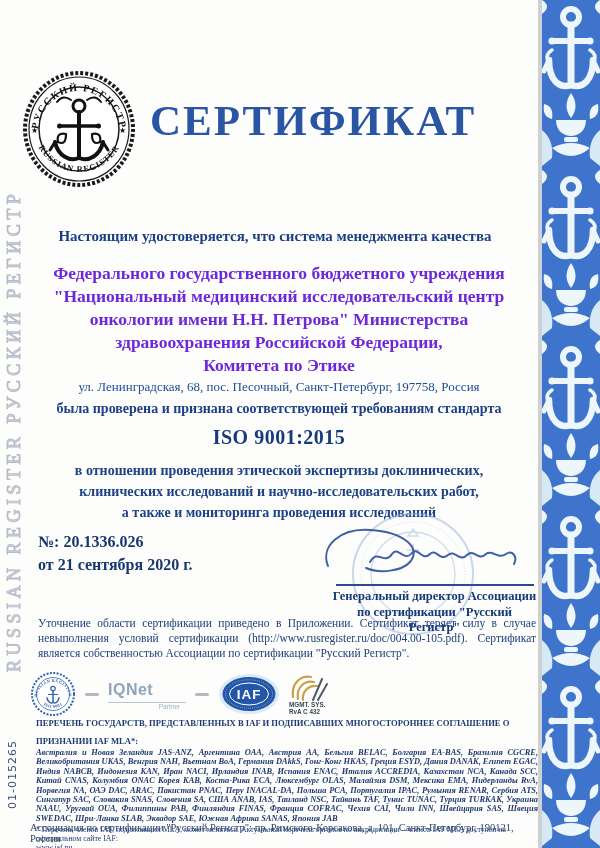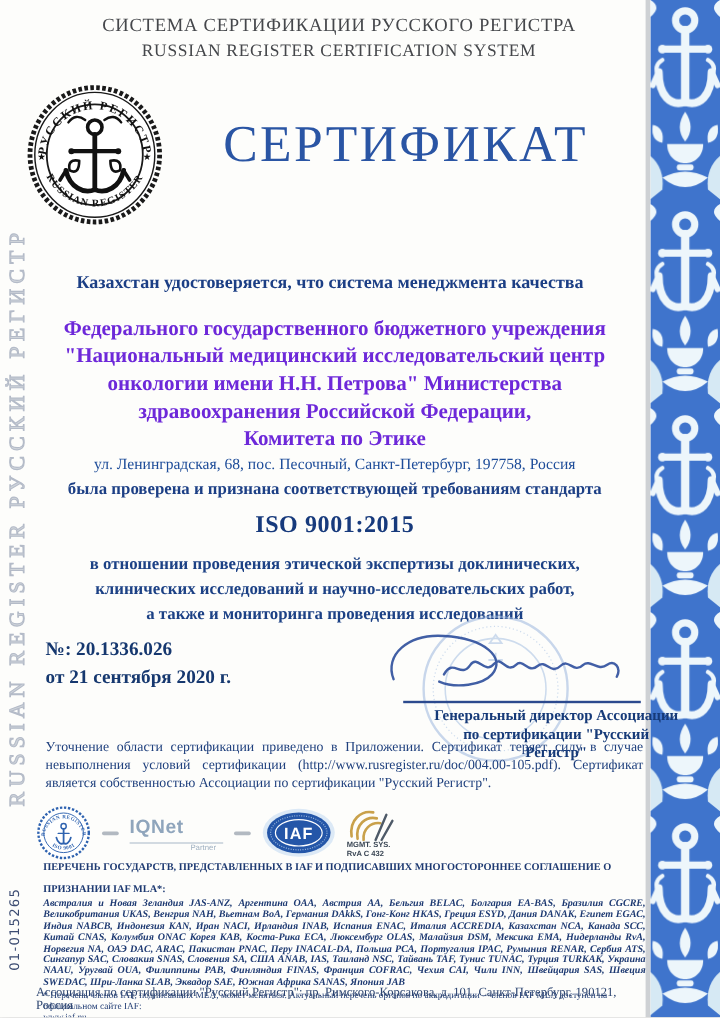--- a/index.html
+++ b/index.html
@@ -7,41 +7,41 @@
     position:relative;width:600px;height:848px;background:#fdfdfb;overflow:hidden;
     font-family:"Liberation Serif", serif;color:#1c3f85;margin:0 auto;
     box-shadow:0 0 6px rgba(0,0,0,.25);
   }
   .abs{position:absolute;}
   
   .header{top:13px;left:30px;width:505px;text-align:center;color:#45474b;}
   .header .l1{font-size:15.5px;letter-spacing:.6px;}
   .header .l2{font-size:14.5px;letter-spacing:.6px;margin-top:4px;}
   
-  .cert-title{top:96px;left:150px;width:340px;text-align:right;font-size:43px;
-    font-weight:normal;letter-spacing:2px;color:#2a55a4;}
+  .cert-title{top:96px;left:150px;width:340px;text-align:left;font-size:43px;
+    font-weight:bold;letter-spacing:2px;color:#2a55a4;}
   .statement{top:228px;left:35px;width:480px;text-align:center;font-size:15px;font-weight:bold;color:#1c3f85;}
   .org{top:262px;left:33px;width:492px;text-align:center;font-size:17.5px;font-weight:bold;
     line-height:23px;color:#6d28d9;}
   .org-address{top:379px;left:33px;width:492px;text-align:center;font-size:13px;font-weight:normal;color:#1d4c99;}
   .compliance{top:401px;left:33px;width:492px;text-align:center;font-size:14px;font-weight:bold;color:#1c3f85;}
   .standard{top:426px;left:33px;width:492px;text-align:center;font-size:20px;font-weight:bold;
     letter-spacing:.5px;color:#173a7c;}
   .scope{top:460px;left:33px;width:492px;text-align:center;font-size:14px;font-weight:bold;
     line-height:21px;color:#1c4185;}
   .regblock{top:530px;left:38px;font-size:16px;font-weight:bold;line-height:23px;color:#16386f;}
   .validity{top:578px;left:38px;color:#16386f;}
   .validity .pre{font-size:13px;}
   .validity .date{font-size:17px;font-weight:bold;}
   
   .stamp{top:506px;left:338px;width:150px;height:140px;opacity:.55;}
   .sig{top:522px;left:318px;width:215px;height:60px;}
   .sig-line{top:584px;left:336px;width:198px;height:1.5px;background:#2c4a8e;}
   .sig-title{top:589px;left:332px;width:205px;text-align:center;font-size:12.5px;font-weight:bold;
-    line-height:15.5px;color:#163a78;margin-left:29px;}
+    line-height:15.5px;color:#163a78;}
   .disclaimer{top:616px;left:38px;width:498px;font-size:11.5px;line-height:15px;
     text-align:justify;color:#20417e;}
   
   .logos{top:670px;left:30px;width:330px;height:48px;display:flex;align-items:center;gap:9px;}
   .dash{width:14px;height:3px;background:#98a2ad;border-radius:2px;opacity:.75;flex:0 0 auto;}
   .iqnet{flex:0 0 auto;width:78px;font-family:"Liberation Sans",sans-serif;}
   .iqnet .name{font-size:16px;font-weight:bold;color:#8fa5bc;letter-spacing:.5px;line-height:22px;}
   .iqnet .rule{border-top:1px solid #b6c3d0;margin-top:1px;}
   .iqnet .sub{font-size:6.5px;color:#9fb0c0;text-align:right;padding-right:6px;}
   .rva{flex:0 0 auto;width:62px;display:flex;flex-direction:column;align-items:flex-start;}
@@ -100,24 +100,20 @@
             <path d="M56,104 Q46,106 48,119 Q58,117 56,104 Z"></path>
             <path d="M0,0 Q10,6 0,14 Z"></path>
             <path d="M58,0 Q48,6 58,14 Z"></path>
           </g>
         </pattern>
       </defs>
       <rect width="58" height="848" fill="url(#orn)"></rect>
     </svg>
   </div>
 
-  <div class="abs header">
-    <div class="l1">СИСТЕМА СЕРТИФИКАЦИИ РУССКОГО РЕГИСТРА</div>
-    <div class="l2">RUSSIAN REGISTER CERTIFICATION SYSTEM</div>
-  </div>
 
   <div class="abs" style="top:70px;left:22px;width:114px;height:118px;">
     <svg viewBox="0 0 114 118" width="114" height="118" xmlns="http://www.w3.org/2000/svg">
       <defs>
         <path id="sealTop" d="M16,64 A41,43 0 0 1 98,64"></path>
         <path id="sealBot" d="M11,54 A46,48 0 0 0 103,54"></path>
       </defs>
       <ellipse cx="57" cy="59" rx="54" ry="56" fill="#ffffff" stroke="#1a1a1a" stroke-width="4" stroke-dasharray="3 2"></ellipse>
       <ellipse cx="57" cy="59" rx="50" ry="52" fill="none" stroke="#1a1a1a" stroke-width="1.2"></ellipse>
       <ellipse cx="57" cy="59" rx="40" ry="42" fill="none" stroke="#1a1a1a" stroke-width="1.5"></ellipse>
@@ -142,21 +138,21 @@
       </g>
       <g fill="#111">
         <circle cx="37.5" cy="56" r="2.5"></circle>
         <circle cx="76.5" cy="56" r="2.5"></circle>
       </g>
     </svg>
   </div>
 
   <div class="abs cert-title">СЕРТИФИКАТ</div>
 
-  <div class="abs statement">Казахстан удостоверяется, что система менеджмента качества</div>
+  <div class="abs statement">Настоящим удостоверяется, что система менеджмента качества</div>
 
   <div class="abs org">
     <div>Федерального государственного бюджетного учреждения</div>
     <div>"Национальный медицинский исследовательский центр</div>
     <div>онкологии имени Н.Н. Петрова" Министерства</div>
     <div>здравоохранения Российской Федерации,</div>
     <div>Комитета по Этике</div>
   </div>
   <div class="abs org-address">ул. Ленинградская, 68, пос. Песочный, Санкт-Петербург, 197758, Россия</div>
 

